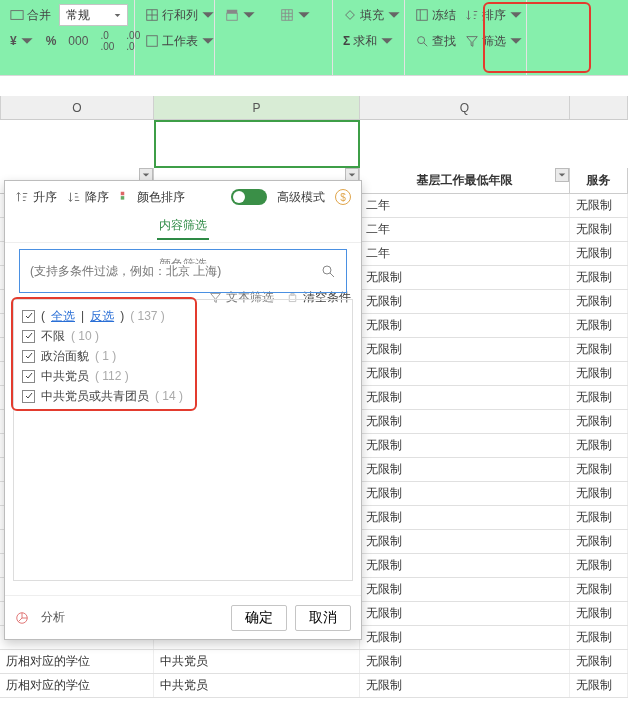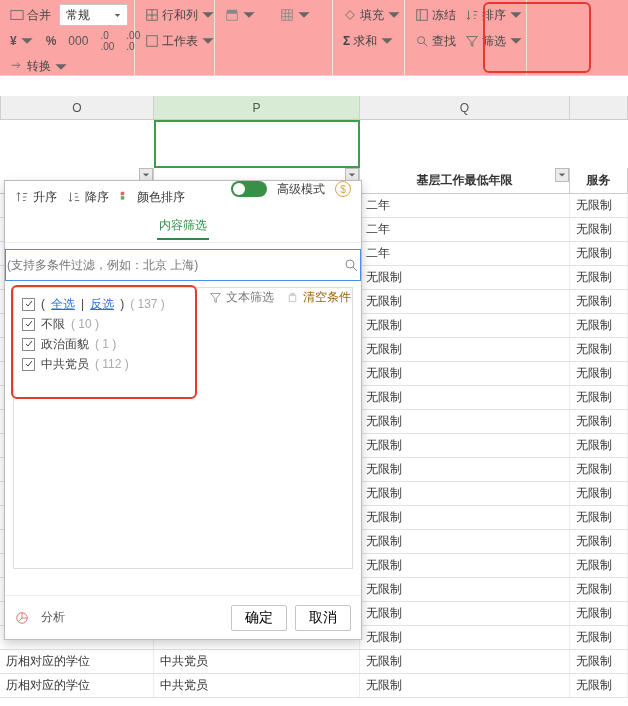--- a/index.html
+++ b/index.html
@@ -1,19 +1,19 @@
 <!DOCTYPE html>
 <html><head>
 <meta charset="utf-8">
 <style>
   * { box-sizing: border-box; margin: 0; padding: 0; font-family: "Microsoft YaHei", sans-serif; }
   body { width: 628px; height: 706px; overflow: hidden; background: #fff; font-size: 12px; color: #333; position: relative; }
 
   
-  .ribbon { height: 76px; border-bottom: 1px solid #d9d9d9; background: #fca5a5; display: flex; }
+  .ribbon { height: 76px; border-bottom: 1px solid #d9d9d9; background: #86efac; display: flex; }
   .ribbon-group { display: flex; flex-direction: column; padding: 4px 6px; border-right: 1px solid #e3e3e3; gap: 4px; }
   .ribbon-row { display: flex; align-items: center; height: 22px; gap: 4px; }
   .ribbon-btn { display: flex; align-items: center; gap: 3px; padding: 2px 4px; border-radius: 2px; white-space: nowrap; color: #444; }
   .ribbon-btn svg, .ribbon-btn .ic { width: 14px; height: 14px; flex: 0 0 14px; }
   .ribbon-drop { width: 7px; height: 7px; }
   .num-format { width: 80px; height: 22px; border:1px solid #c5c5c5; background:#fff; display:flex; align-items:center; padding:0 6px; justify-content:space-between; }
   .filter-highlight { position:absolute; left:483px; top:2px; width:108px; height:71px; border:2px solid #e33b2e; border-radius:6px; pointer-events:none; }
 
   
   .col-row { height: 24px; display:flex; border-bottom:1px solid #ccc; margin-top:20px; background:#efefef; }
@@ -33,33 +33,33 @@
   
   .grid { position:absolute; left:0; top:168px; width:628px; }
   .grid-head { height:26px; display:flex; border-bottom:1px solid #ccc; font-weight:bold; }
   .grid-head .gc { display:flex; align-items:center; justify-content:center; border-right:1px solid #ccc; }
   .grid-body .gr { height:24px; display:flex; border-bottom:1px solid #e0e0e0; }
   .grid-body .gc { display:flex; align-items:center; padding:0 6px; border-right:1px solid #eee; overflow:hidden; white-space:nowrap; }
   .gc-O { width:154px;text-align:center; } .gc-P { width:206px; } .gc-Q { width:210px; } .gc-R { width:58px; }
 
   
   .panel { position:absolute; left:4px; top:180px; width:358px; height:460px; background:#fff; border:1px solid #bcbcbc; box-shadow:0 4px 10px rgba(0,0,0,.2); display:flex; flex-direction:column; }
-  .panel-top { height:32px; display:flex; gap:10px; padding:0 10px; position:relative; }
+  .panel-top { height:32px; display:flex; align-items:center; gap:10px; padding:0 10px; position:relative; }
   .panel-top .pbtn { display:flex; align-items:center; gap:4px; }
   .toggle { width:36px; height:16px; border-radius:8px; background:#3a8f47; position:relative; }
   .toggle::after { content:""; width:12px; height:12px; background:#fff; border-radius:50%; position:absolute; top:2px; left:2px; }
   .toggle-label { font-size:12px; color:#444; }
   .coin { width:16px; height:16px; border:1px solid #e0a54b; border-radius:50%; color:#e0a54b; font-size:10px; display:flex; align-items:center; justify-content:center; }
   .panel-tabs { height:30px; display:flex; align-items:center; padding:0 10px; gap:12px; border-bottom:1px solid #eee;flex-direction:column; }
   .tab { color:#888; padding:4px 2px; }
   .tab.active { color:#2e8a45; border-bottom:2px solid #2e8a45; }
   .tab-r { margin-left:auto; display:flex; gap:12px; }
   .tab-r .rbtn { display:flex; align-items:center; gap:4px; color:#777; }
 
-  .search { margin:6px 0; height:32px; border:1px solid #4a90e2; display:flex; align-items:center; padding:0 1px; }
+  .search { margin:6px 14px; height:44px; border:1px solid #4a90e2; display:flex; align-items:center; padding:0 10px; }
   .search input { flex:1; border:none; outline:none; font-size:12px; color:#888; }
   .search svg { width:16px; height:16px; }
 
   .list-head { height:26px; display:flex; align-items:center; padding:0 14px; gap:30px; color:#666; }
   .list-head .lh { display:flex; align-items:center; gap:2px; }
   .list-head .lh.name { color:#3a8f47; }
   .list-head .right { margin-left:auto; display:flex; gap:14px; }
 
   .list-box-wrap { position:relative; margin:0 8px; flex:1; }
   .list-box { border:1px solid #ddd; height:282px; padding:6px 8px; overflow:auto; }
@@ -109,31 +109,20 @@
       <div class="ribbon-btn">
           <span style="color:#555">000</span>
         </div>
       <div class="ribbon-btn">
           <span style="font-size:10px;color:#555">.0<br>.00</span>
         </div>
       <div class="ribbon-btn">
           <span style="font-size:10px;color:#555">.00<br>.0</span>
         </div>
     </div>
-    <div class="ribbon-row">
-      <div class="ribbon-btn">
-          <svg class="ic" viewBox="0 0 16 16">
-            <path d="M2 6h9M8 3l3 3-3 3" stroke="#666" fill="none"></path>
-          </svg>
-          <span>转换</span>
-          <svg class="ribbon-drop" viewBox="0 0 10 10">
-            <path class="tri-down" d="M1 3l4 4 4-4z"></path>
-          </svg>
-        </div>
-    </div>
   </div>
 
   <div class="ribbon-group" style="width:80px">
     <div class="ribbon-row">
         <div class="ribbon-btn">
           <svg class="ic" viewBox="0 0 16 16">
             <rect x="2" y="2" width="12" height="12" fill="none" stroke="#666"></rect>
             <path d="M2 8h12M8 2v12" stroke="#666"></path>
           </svg>
           <span>行和列</span>
@@ -458,21 +447,21 @@
       <div class="rbtn">
           <svg width="13" height="13" viewBox="0 0 16 16">
             <path d="M2 3h12l-5 6v5l-2-1v-4z" fill="none" stroke="#888"></path>
           </svg>
           <span>文本筛选</span>
         </div>
       <div class="rbtn">
           <svg width="13" height="13" viewBox="0 0 16 16">
             <path d="M4 5h8v8H4zM6 3h4v2H6z" fill="none" stroke="#bbb"></path>
           </svg>
-          <span style="color:#a16207">清空条件</span>
+          <span style="color:#404040">清空条件</span>
         </div>
     </div>
   </div>
 
   <div class="search">
     <input placeholder="(支持多条件过滤，例如：北京 上海)" style="">
     <svg viewBox="0 0 16 16">
         <circle cx="7" cy="7" r="4" fill="none" stroke="#888"></circle>
         <path d="M10 10l4 4" stroke="#888"></path>
       </svg>
@@ -514,20 +503,29 @@
         </div>
       <div class="li">
           <div class="cb">
             <svg viewBox="0 0 10 10">
               <path d="M2 5l2 2 4-5" stroke="#444" fill="none"></path>
             </svg>
           </div>
           <span>中共党员</span>
           <span class="cnt">( 112 )</span>
         </div>
+      <div class="li">
+          <div class="cb">
+            <svg viewBox="0 0 10 10">
+              <path d="M2 5l2 2 4-5" stroke="#444" fill="none"></path>
+            </svg>
+          </div>
+          <span>中共党员或共青团员</span>
+          <span class="cnt">( 14 )</span>
+        </div>
     </div>
     <div class="list-highlight"></div>
   </div>
 
   <div class="panel-foot">
     <div class="analysis">
         <svg width="14" height="14" viewBox="0 0 16 16">
           <circle cx="8" cy="8" r="6" fill="none" stroke="#d66"></circle>
           <path d="M8 2v6h6" stroke="#d66" fill="none"></path>
           <path d="M8 8L4 12" stroke="#d66"></path>

